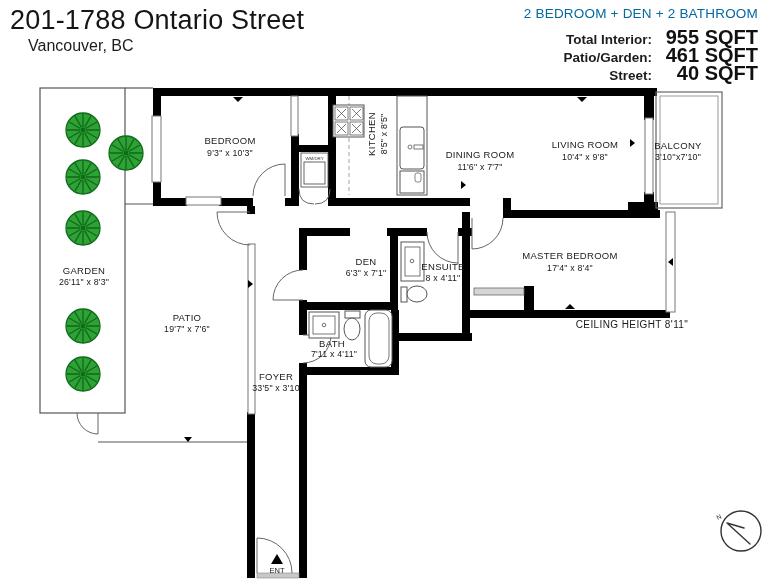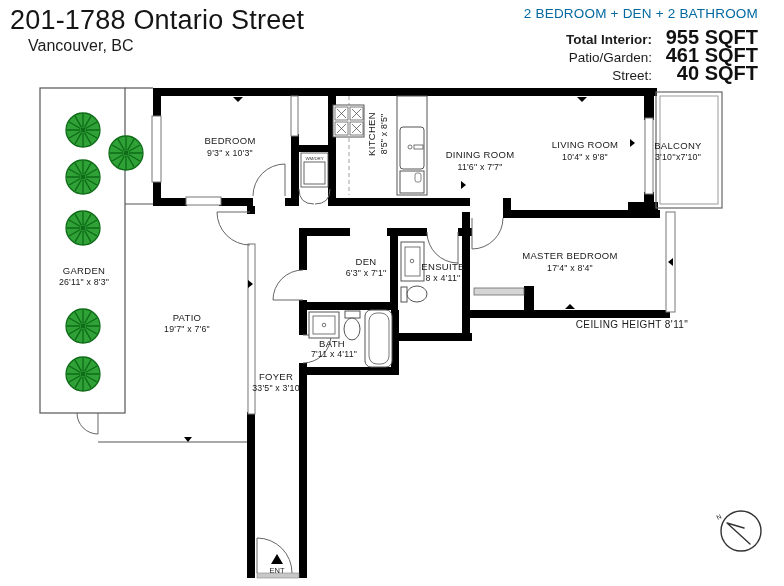--- a/index.html
+++ b/index.html
@@ -3,21 +3,21 @@
 <meta charset="utf-8">
 <style>
   html,body{margin:0;padding:0;background:#fff;width:784px;height:586px;overflow:hidden;
             font-family:"Liberation Sans",sans-serif;}
   .page{position:relative;width:784px;height:502px;background:#fff;}
   .hdr-title{position:absolute;left:10px;top:5px;font-size:27px;color:#151515;letter-spacing:.2px;}
   .hdr-sub{position:absolute;left:28px;top:37px;font-size:16px;color:#1c1c1c;}
   .hdr-right{position:absolute;right:26px;top:6px;width:262px;}
   .hdr-summary{font-size:13.5px;color:#0369a1;text-align:right;margin-bottom:5px;letter-spacing:.2px;}
   .stat-row{display:flex;justify-content:flex-end;align-items:baseline;height:18px;}
-  .stat-label{width:150px;text-align:right;font-size:13.5px;color:#1c1c1c;}
+  .stat-label{width:150px;text-align:right;font-size:13.5px;color:#1c1c1c;font-weight:bold;}
   .stat-label.bold{font-weight:bold;}
   .stat-value{width:106px;text-align:right;font-size:20px;font-weight:bold;color:#111;}
   svg{position:absolute;left:0;top:0;}
   svg text{font-family:"Liberation Sans",sans-serif;fill:#191919;}
   .room-name{font-size:9.5px;text-anchor:middle;letter-spacing:.3px;}
   .room-dims{font-size:8.8px;text-anchor:middle;letter-spacing:.2px;}
   .tiny-label{font-size:4.4px;text-anchor:middle;fill:#333;}
   .note-label{font-size:10px;text-anchor:middle;letter-spacing:.4px;}
   .ent-label{font-size:7.5px;text-anchor:middle;}
   .n-label{font-size:6.5px;text-anchor:middle;}

